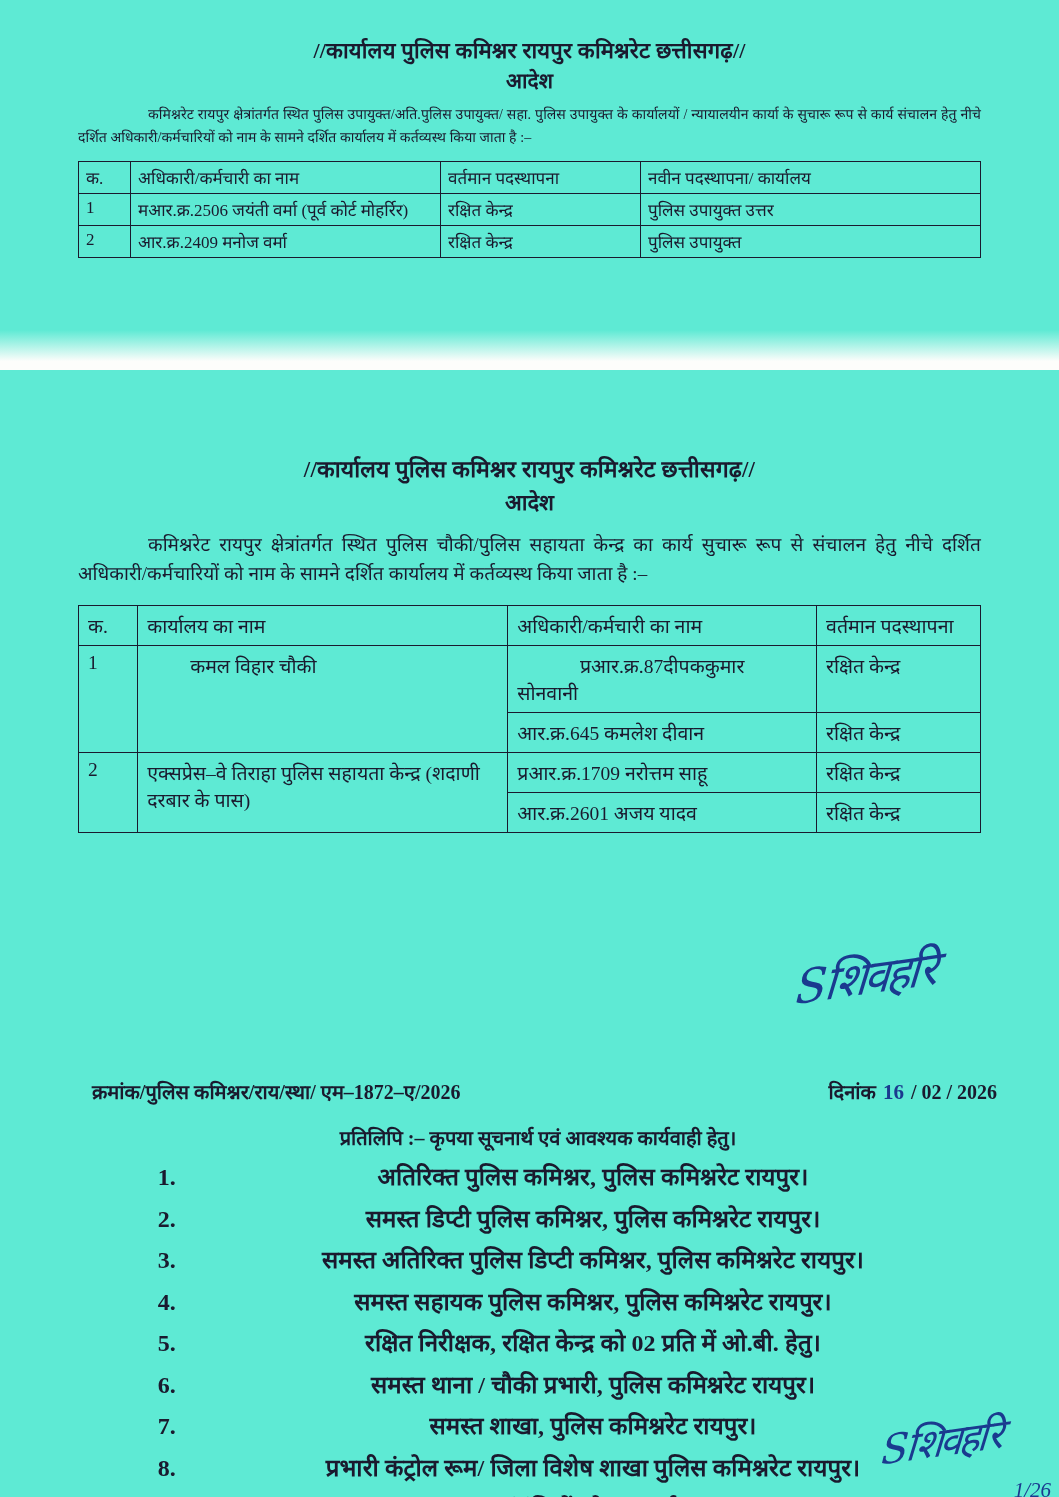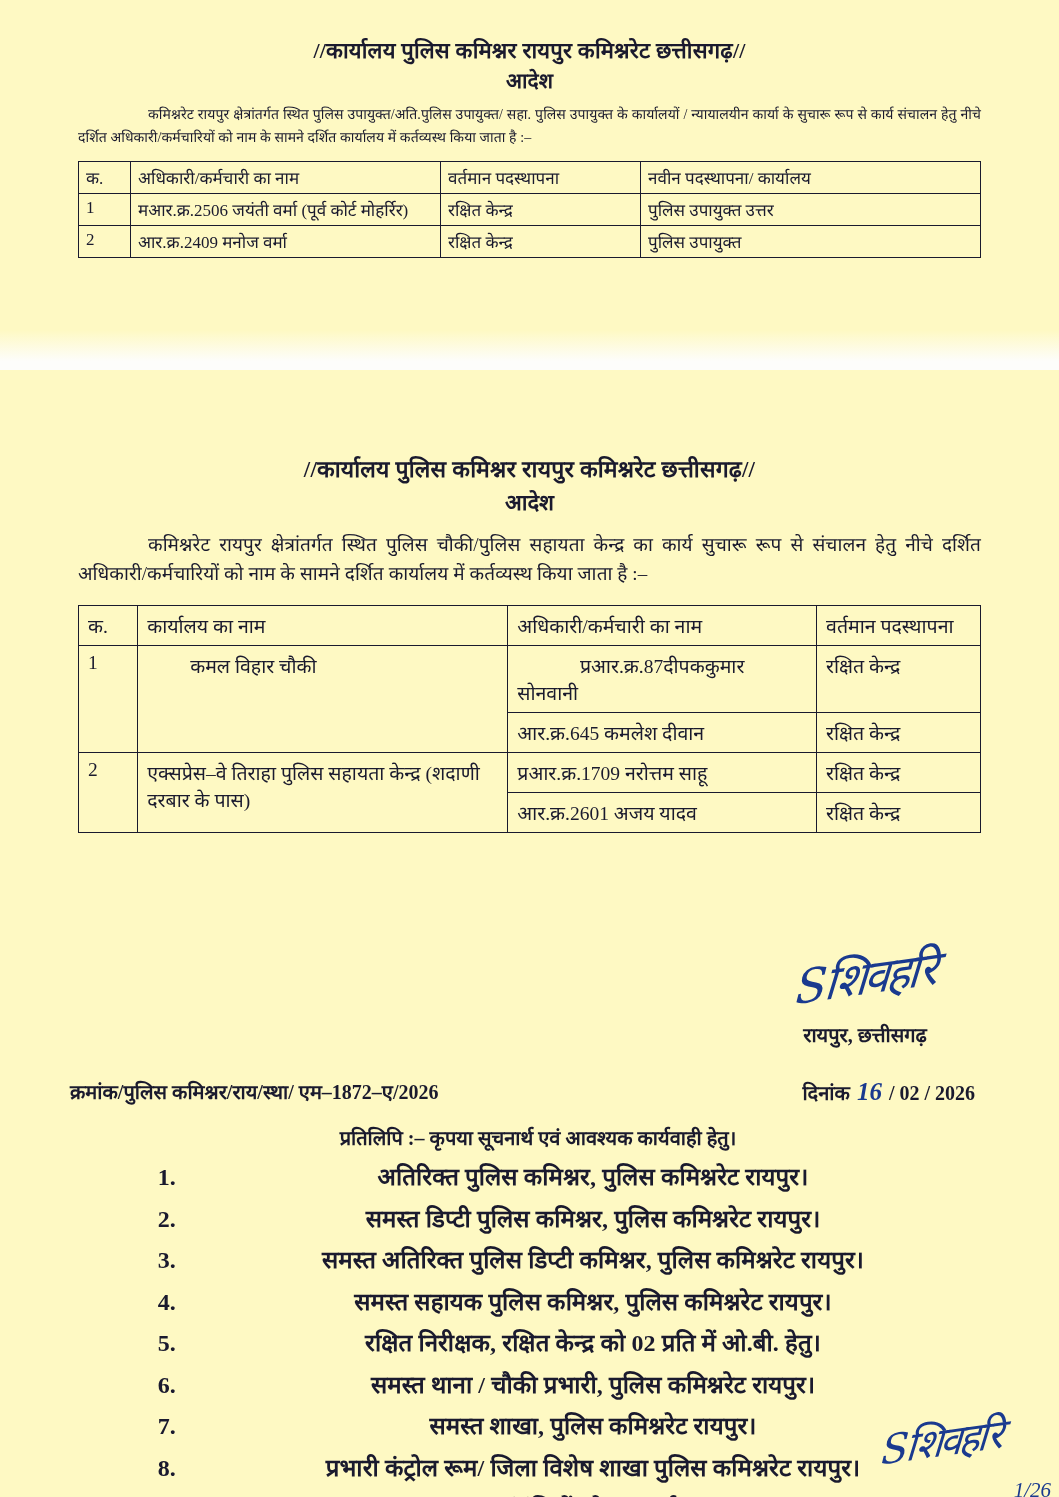--- a/index.html
+++ b/index.html
@@ -14,21 +14,21 @@
     position: relative;
     font-family: "Liberation Serif", "DejaVu Serif", serif;
     color: #1a1a2e;
     overflow: hidden;
   }
   .page {
     position: relative;
     width: 1059px;
     height: 1497px;
     padding: 0;
-    background: #fef9c3;
+    background: #5eead4;
   }
 
   
   .center { text-align: center; }
 
   .heading-main {
     font-size: 23px;
     font-weight: bold;
     letter-spacing: 0.2px;
     text-align: center;
@@ -117,32 +117,31 @@
     line-height: 1;
     height: 62px;
     letter-spacing: -3px;
     font-style: italic;
   }
   .sig-line { font-size: 20px; font-weight: bold; margin-top: 4px; }
 
   
   #meta-row {
     position: absolute;
-    left: 70px; top: 1078px;
+    left: 92px; top: 1078px;
     width: 905px;
     display: flex;
     justify-content: space-between;
-    align-items: flex-start;
+    align-items: center;
     font-size: 20px;
     font-weight: bold;
   }
   .date-hand {
     color: #1a3a8f;
-    font-style: italic;
-    font-size: 25px;
+    font-size: 21px;
     padding: 0 2px;
   }
 
   #copy-block {
     position: absolute;
     left: 78px; top: 1124px;
     width: 920px;
     font-size: 20px;
     text-align: center;
   }
@@ -249,21 +248,20 @@
         <tr>
           <td class="c3">आर.क्र.2601 अजय यादव</td>
           <td class="c4">रक्षित केन्द्र</td>
         </tr>
       </tbody>
     </table>
   </div>
 
   <div id="sign-area">
     <div class="sig-scribble">Sशिवहरि</div>
-    <div class="sig-line">रायपुर, छत्तीसगढ़</div>
   </div>
 
   <div id="meta-row">
     <div>क्रमांक/पुलिस कमिश्नर/राय/स्था/ एम–1872–ए/2026</div>
     <div>
       <span>दिनांक</span>
       <span class="date-hand">16</span>
       <span>/</span>
       <span>02</span>
       <span>/</span>

